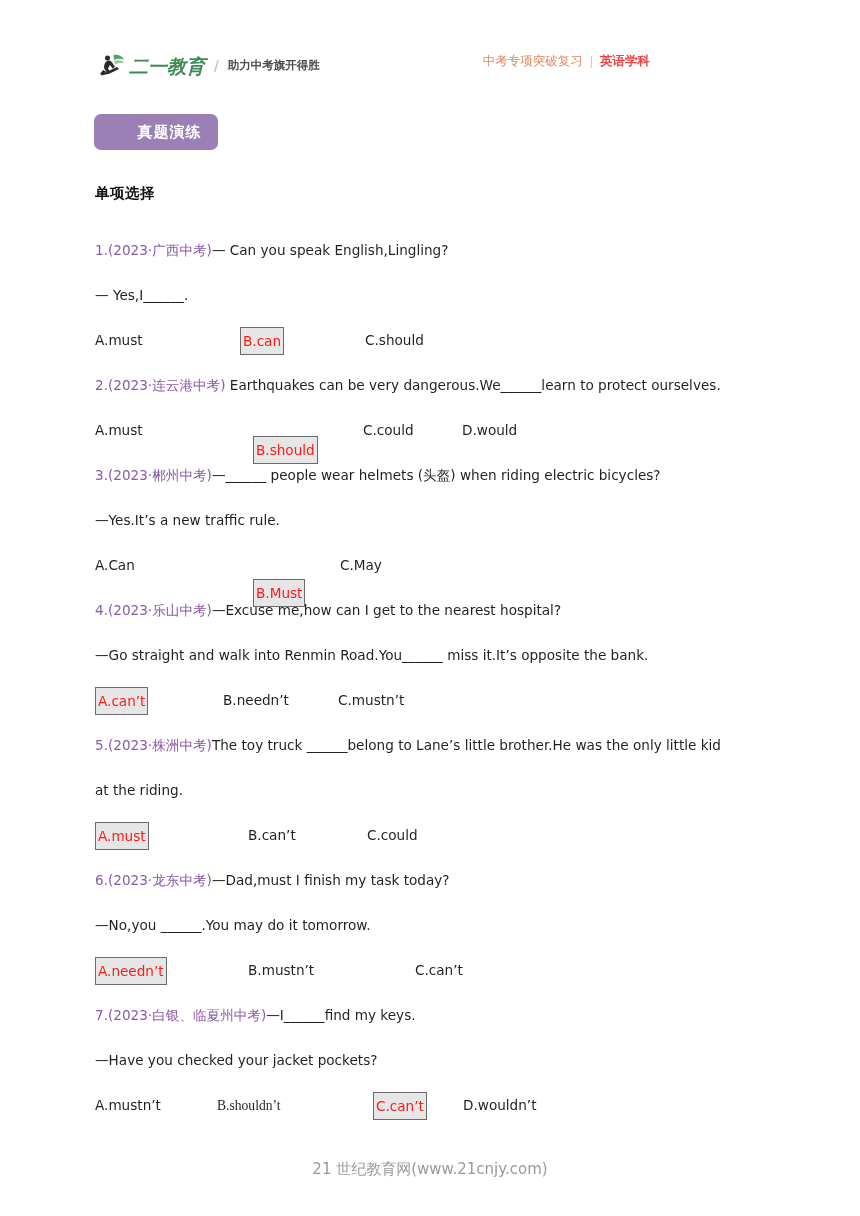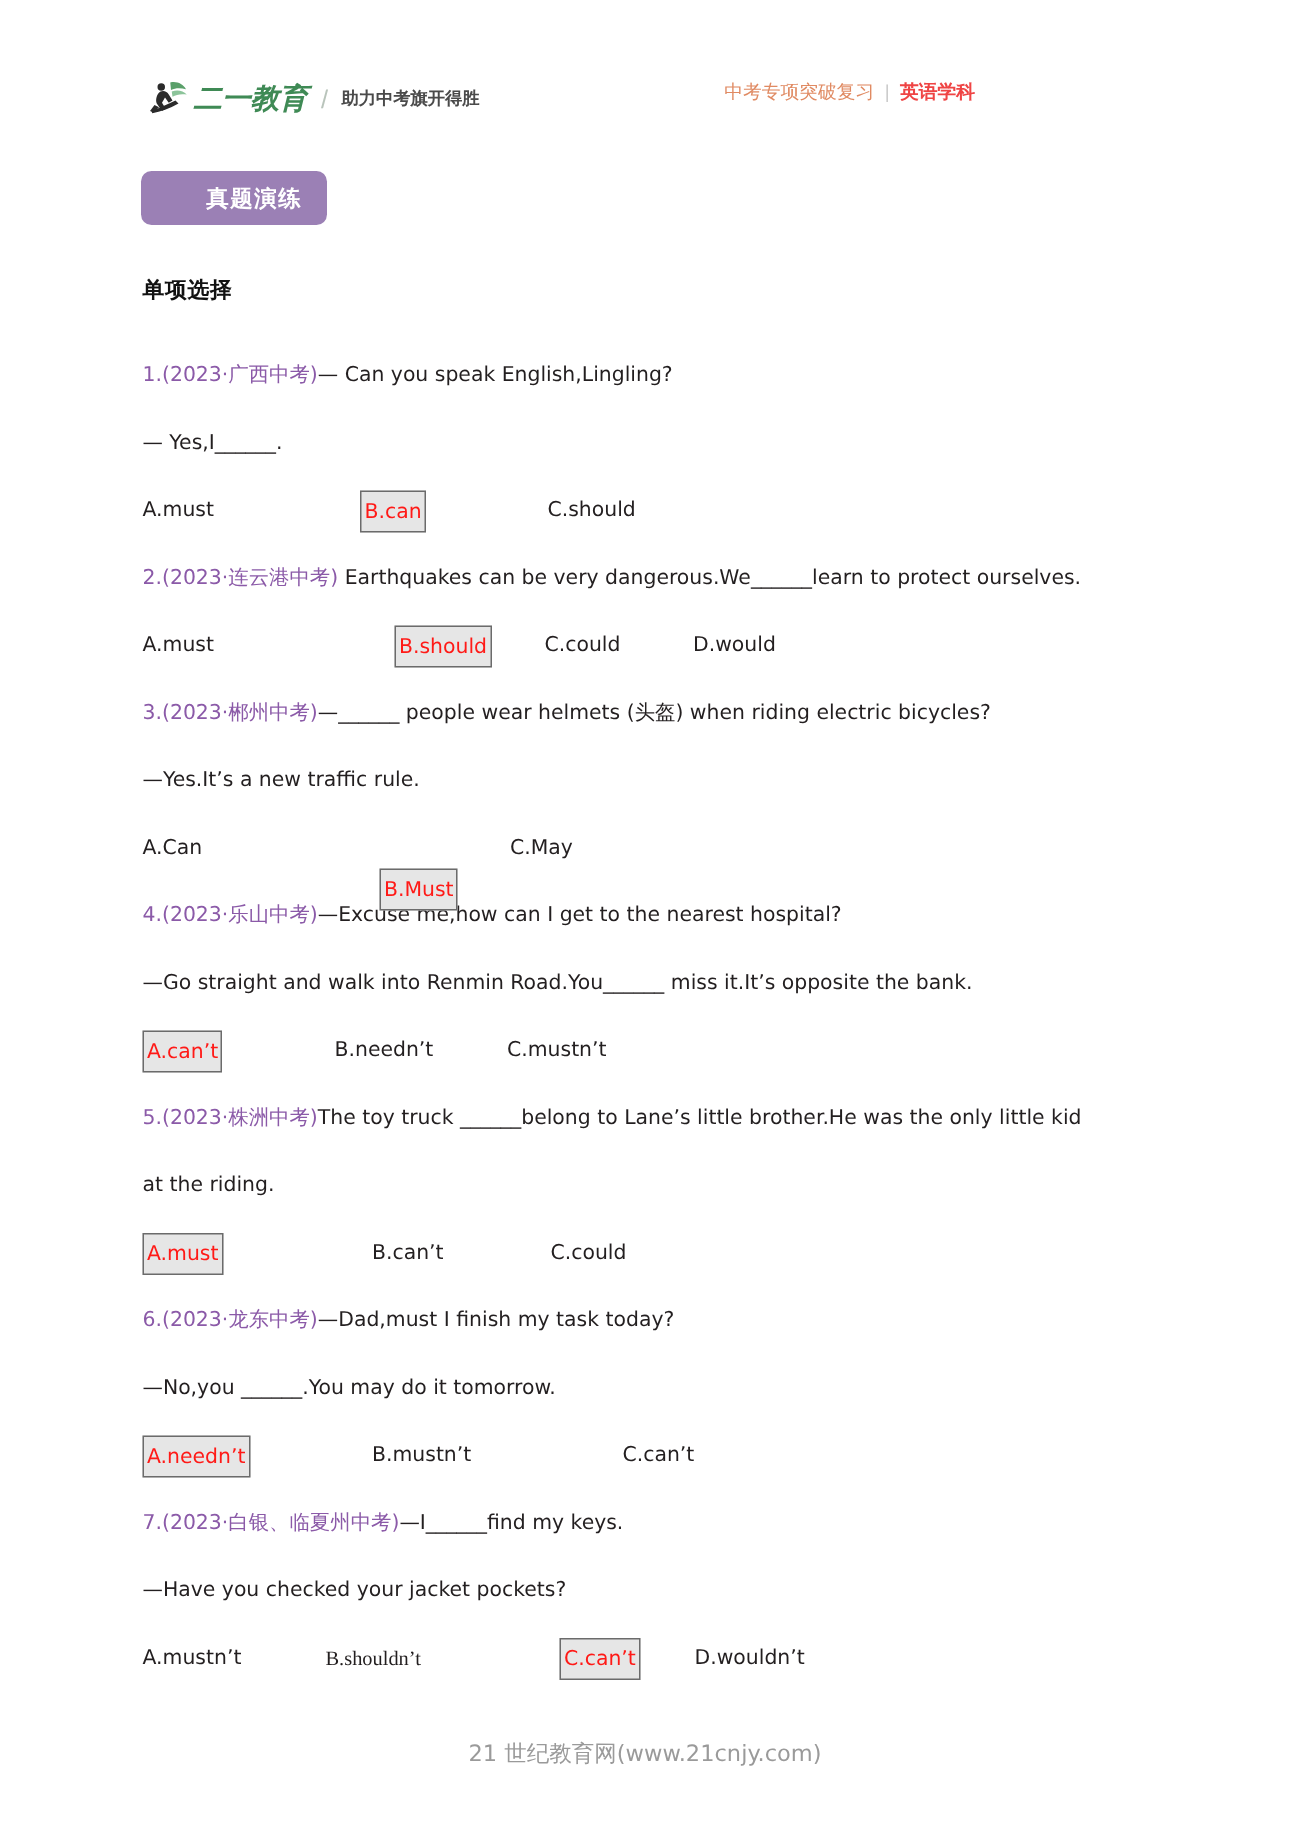--- a/index.html
+++ b/index.html
@@ -211,21 +211,21 @@
       <div class="opt-row">
         <span class="opt" style="left: 0px;">A.must</span>
         <span class="opt answer" style="left: 145px;">B.can</span>
         <span class="opt" style="left: 270px;">C.should</span>
       </div>
     </div>
     <div class="q-block">
       <div class="line"><span class="q-tag">2.(2023·连云港中考)</span><span> Earthquakes can be very dangerous.We______learn to protect ourselves.</span></div>
       <div class="opt-row">
         <span class="opt" style="left: 0px;">A.must</span>
-        <span class="opt answer" style="left: 168px;">B.should</span>
+        <span class="opt answer" style="left: 158px; margin-top: 19px;">B.should</span>
         <span class="opt" style="left: 268px;">C.could</span>
         <span class="opt" style="left: 367px;">D.would</span>
       </div>
     </div>
     <div class="q-block">
       <div class="line"><span class="q-tag">3.(2023·郴州中考)</span><span>—______ people wear helmets (头盔) when riding electric bicycles?</span></div>
       <div class="line">—Yes.It’s a new traffic rule.</div>
       <div class="opt-row">
         <span class="opt" style="left: 0px;">A.Can</span>
         <span class="opt answer" style="left: 158px; margin-top: 27px;">B.Must</span>

